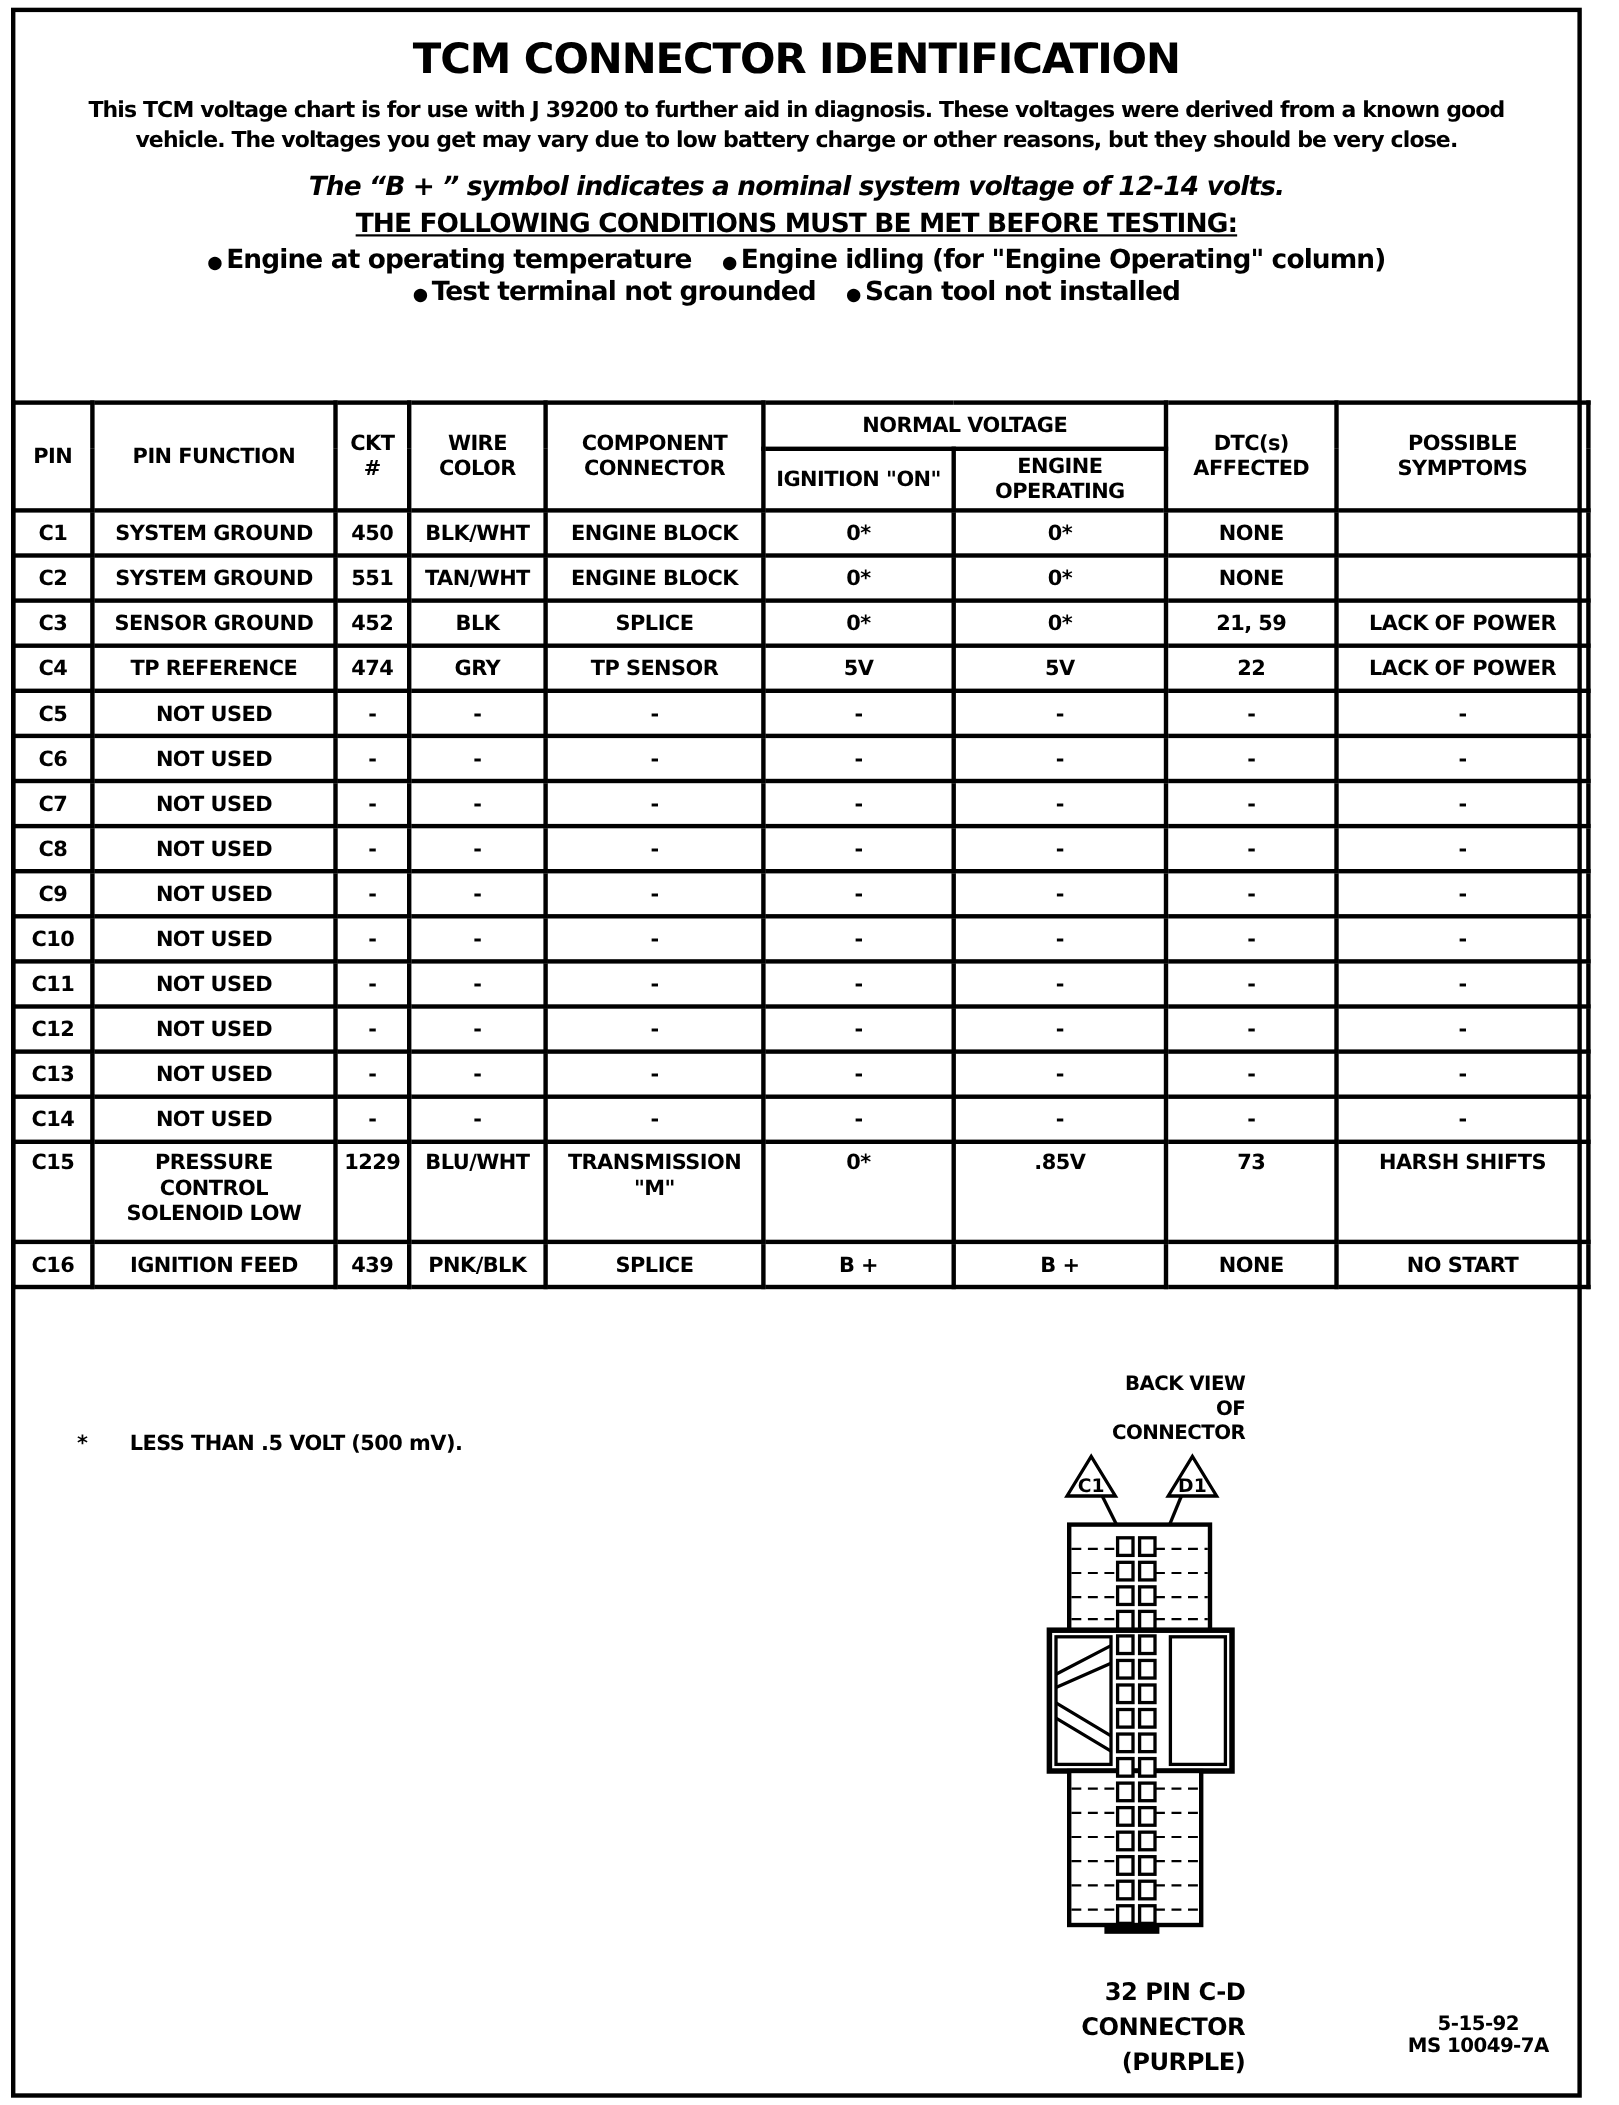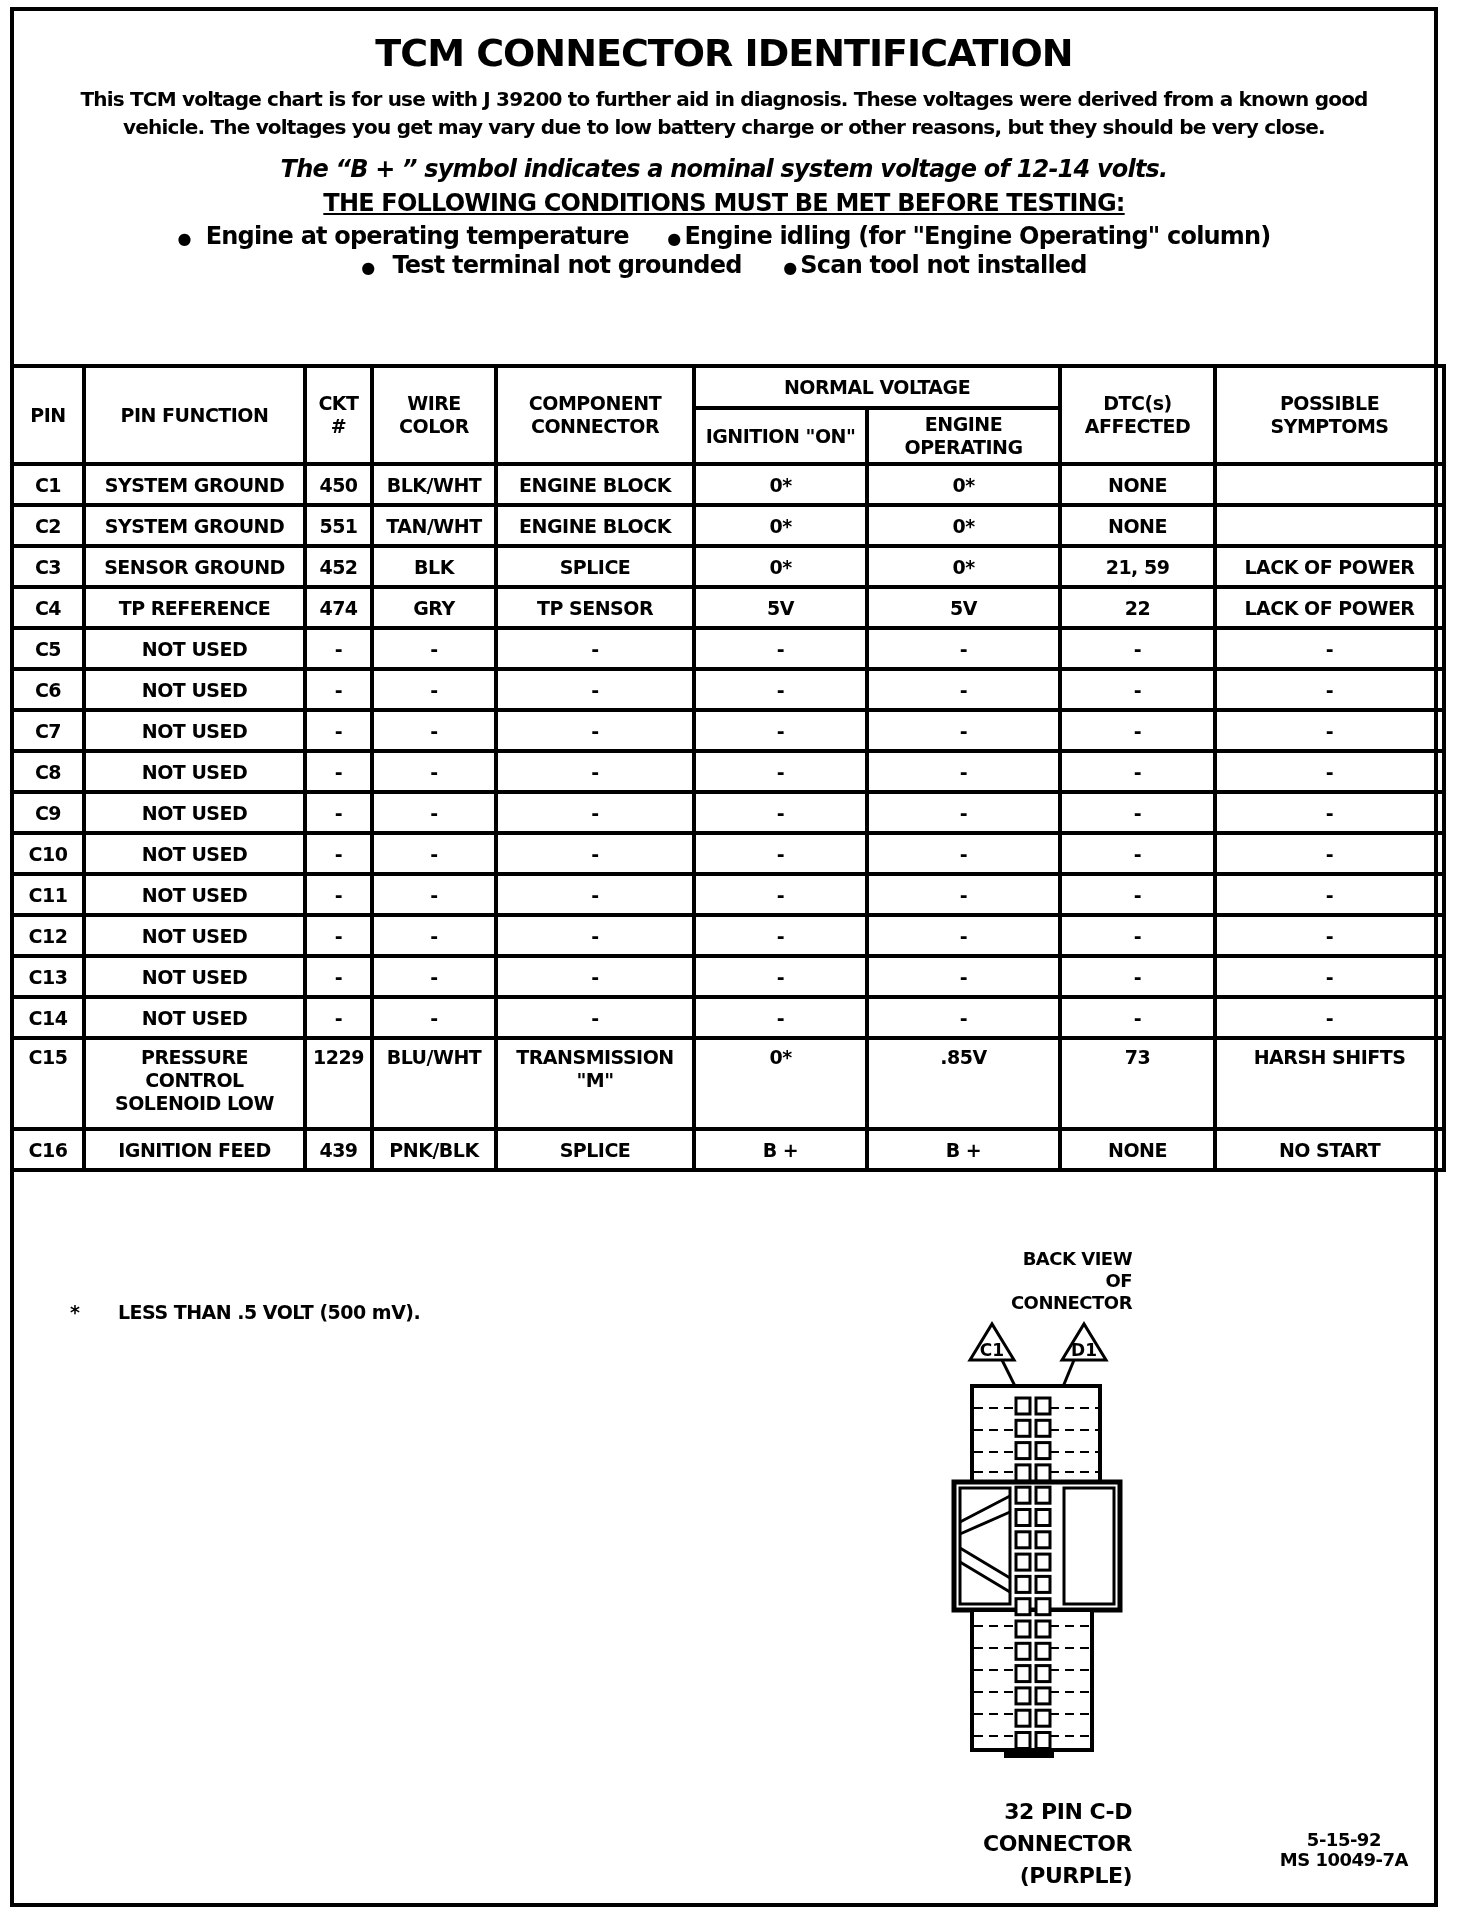--- a/index.html
+++ b/index.html
@@ -34,25 +34,25 @@
 <body>
 
 <div class="sheet">
 
   <div class="header">
     <div class="title">TCM CONNECTOR IDENTIFICATION</div>
     <div class="intro">This TCM voltage chart is for use with J 39200 to further aid in diagnosis.  These voltages were derived from a known good vehicle.  The voltages you get may vary due to low battery charge or other reasons, but they should be very close.</div>
     <div class="bplus">The “B + ” symbol indicates a nominal system voltage of 12-14 volts.</div>
     <div class="conditions-title">THE FOLLOWING CONDITIONS MUST BE MET BEFORE TESTING:</div>
     <div class="cond">
-      <span><span style="margin:0 4px 0 0;font-size:16px">●</span><span style="margin:11px">Engine at operating temperature</span></span>
+      <span><span style="margin:0 4px 0 0;font-size:16px">●</span><span style="margin:0">Engine at operating temperature</span></span>
       <span><span style="margin:0 4px 0 0;font-size:16px">●</span><span style="margin:0">Engine idling (for "Engine Operating" column)</span></span>
     </div>
     <div class="cond" style="margin-top:0">
-      <span><span style="margin:0 4px 0 0;font-size:16px">●</span><span style="margin:14px">Test terminal not grounded</span></span>
+      <span><span style="margin:0 4px 0 0;font-size:16px">●</span><span style="margin:0">Test terminal not grounded</span></span>
       <span><span style="margin:0 4px 0 0;font-size:16px">●</span><span style="margin:0">Scan tool not installed</span></span>
     </div>
   </div>
 
   <table class="pins">
     <colgroup>
       <col style="width:72px">
         <col style="width:221px">
         <col style="width:67px">
         <col style="width:124px">

